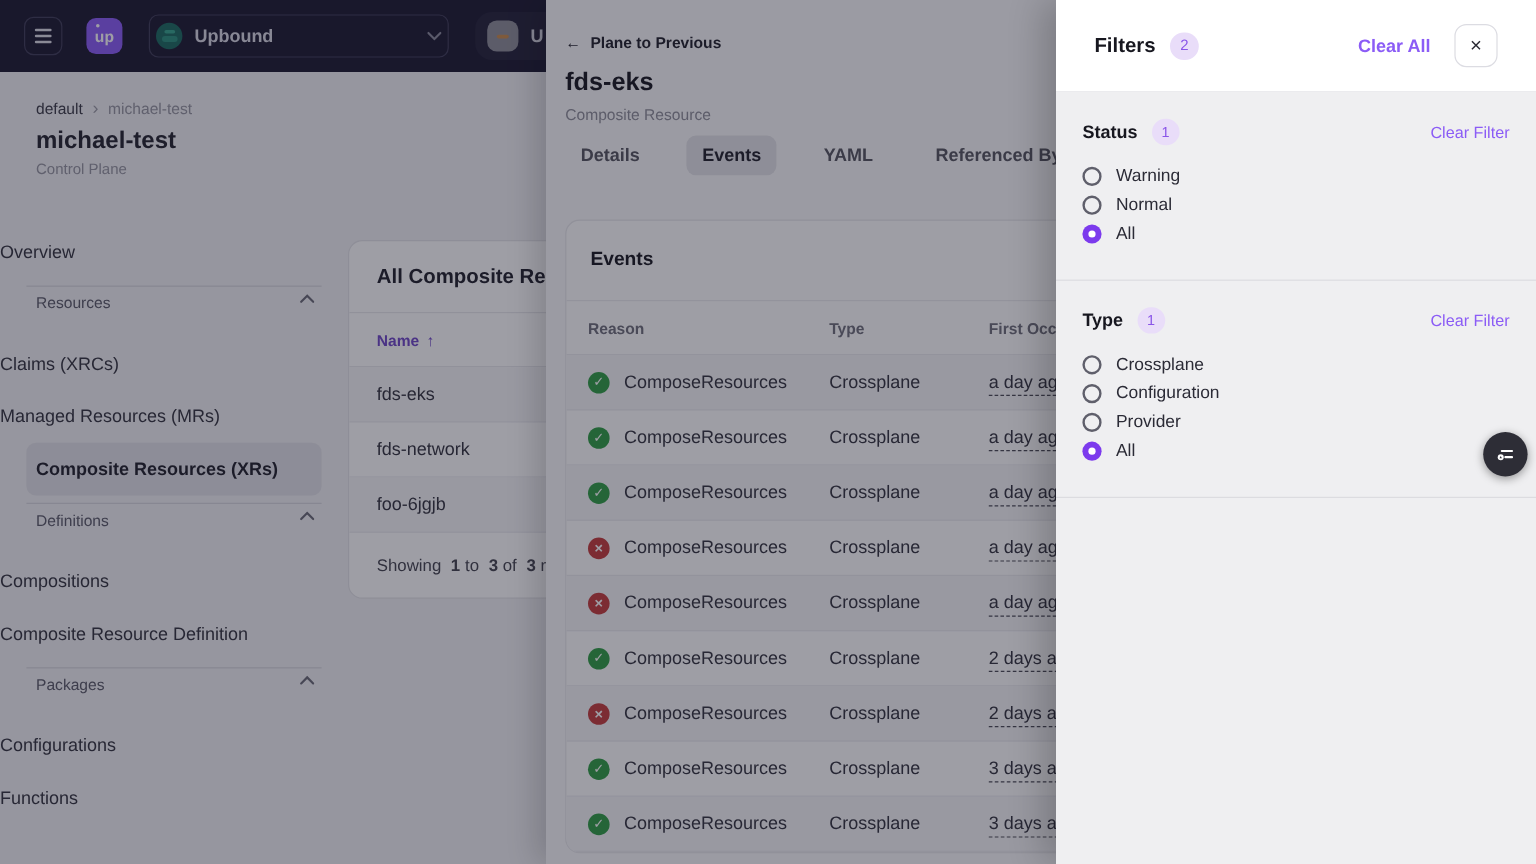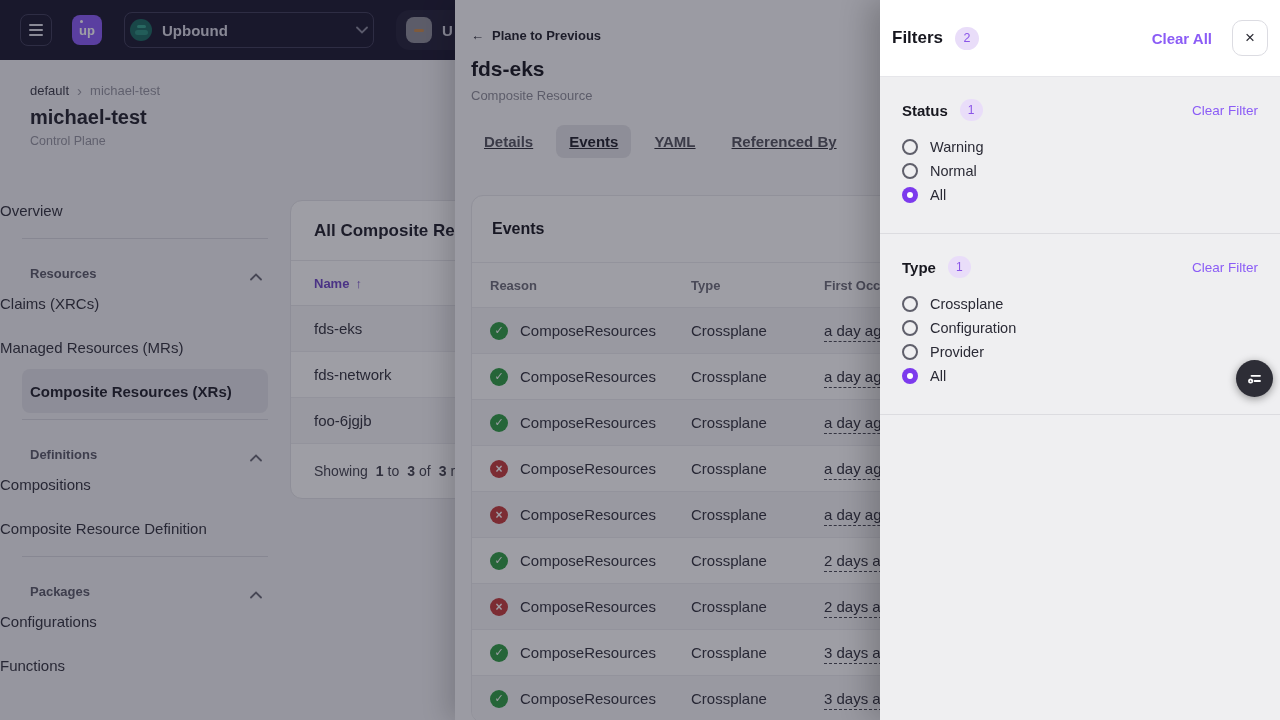--- a/index.html
+++ b/index.html
@@ -30,61 +30,61 @@
   .sb-head { padding:22px 22px 0 30px; }
   .breadcrumb { font-size:13px; color:#3c3c48; display:flex; align-items:center; gap:8px; }
   .breadcrumb .crumb-muted { color:#9595a0; }
   .breadcrumb .sep { color:#9a9aa4; font-size:15px; }
   .sb-title { margin-top:7px; font-size:20px; font-weight:bold; color:#23232e; }
   .sb-sub { margin-top:5px; font-size:12.5px; color:#9595a0; }
   .sb-nav { margin-top:40px; }
   .sb-item { height:44px; display:flex; align-items:center; font-size:15px; color:#33333e; cursor:pointer; }
   .sb-item.active { margin:0 22px; padding-left:8px; background:#e2e2e8; border-radius:8px; font-weight:bold; color:#1f1f2a; }
   .sb-divider { border:none; border-top:1px solid #d8d8de; margin:6px 22px; }
-  .sb-section-head { height:36px; display:flex; align-items:flex-end; justify-content:space-between; padding:0 28px 0 30px; font-size:13px; font-weight:bold; color:#5a5a68; cursor:pointer; }
+  .sb-section-head { height:36px; display:flex; align-items:flex-start; justify-content:space-between; padding:0 28px 0 30px; font-size:13px; font-weight:normal; color:#5a5a68; cursor:pointer; }
 
   
   .main { flex:1; position:relative; }
   .list-card { position:absolute; left:0; top:140px; width:620px; background:#fff; border:1px solid #e4e4e8; border-radius:12px; overflow:hidden; }
   .list-title { height:60px; display:flex; align-items:center; padding:0 23px; font-size:17px; font-weight:bold; color:#1f1f2a; border-bottom:1px solid #e8e8ec; }
   .list-header { height:45px; display:flex; align-items:center; padding:0 23px; font-size:13px; font-weight:bold; color:#7048c8; border-bottom:1px solid #e8e8ec; cursor:pointer; }
   .list-header .arrow { margin-left:6px; }
   .list-row { height:46px; display:flex; align-items:center; padding:0 23px; font-size:15px; color:#33333e; border-bottom:1px solid #ececf0; cursor:pointer; }
   .list-row.alt { background:#f6f6f8; }
   .list-footer { height:54px; display:flex; align-items:center; padding:0 23px; font-size:14px; color:#44444f; }
   .list-footer b { margin:0 4px; }
   .list-footer span { margin-right:4px; }
 
   
   .drawer { position:absolute; left:455px; top:0; width:560px; height:720px; background:#fafafb; z-index:10; box-shadow:-8px 0 24px rgba(0,0,0,0.18); overflow:hidden; }
   .drawer-inner { padding:28px 0 0 16px; }
   .back-link { display:flex; align-items:center; gap:8px; font-size:13px; font-weight:bold; color:#1f1f2a; cursor:pointer; }
   .dr-title { margin-top:14px; font-size:21px; font-weight:bold; color:#17171f; }
   .dr-sub { margin-top:7px; font-size:13px; color:#8e8e99; }
-  .tabs { margin-top:22px; display:flex; gap:10px;text-decoration:underline; }
+  .tabs { margin-top:10px; display:flex; gap:26px; }
   .tab { padding:8px 13px; font-size:15px; font-weight:bold; color:#55555f; border-radius:8px; cursor:pointer; }
   .tab.active { background:#e3e3e8; color:#1f1f2a; }
   .events-card { margin-top:37px; width:528px; background:#fff; border:1px solid #e8e8ec; border-radius:12px; overflow:hidden; }
   .ev-title { height:67px; display:flex; align-items:center; padding-left:20px; font-size:16px; font-weight:bold; color:#17171f; border-bottom:1px solid #ececf0; }
   .ev-grid { display:grid; grid-template-columns:201px 133px 1fr; align-items:center; padding-left:18px; border-bottom:1px solid #ececf0; }
   .ev-head { height:45px; font-size:13px; font-weight:bold; color:#6e6e7a; }
   .ev-row { height:46px; font-size:15px; color:#33333e; }
   .ev-row.alt { background:#f6f6f8; }
   .reason-cell { display:flex; align-items:center; gap:12px; }
   .status-dot { width:18px; height:18px; border-radius:50%; display:flex; align-items:center; justify-content:center; color:#fff; font-size:11px; flex:none; }
   .status-dot.success { background:#2f9e44; }
   .status-dot.error { background:#c43c3c; font-size:12px; font-weight:bold; }
   .ts { border-bottom:1.5px dashed #4a4a55; padding-bottom:2px; cursor:pointer; white-space:nowrap; }
 
   
   .scrim { position:absolute; inset:0; background:rgba(25,23,41,0.42); z-index:20; }
 
   
   .filters { position:absolute; left:880px; top:0; width:400px; height:720px; background:#efeff1; z-index:30; box-shadow:-12px 0 28px rgba(0,0,0,0.2); }
-  .f-header { height:77px; background:#fff; border-bottom:1px solid #e6e6ea; display:flex; align-items:center; padding:0 12px; }
+  .f-header { height:77px; background:#fff; border-bottom:1px solid #e6e6ea; display:flex; align-items:center; padding:0 32px; }
   .f-title { font-size:17px; font-weight:800; color:#17171f; }
   .count-badge { margin-left:12px; min-width:24px; height:23px; padding:0 8px; background:#e9ddf9; color:#8a55e8; border-radius:12px; font-size:12.5px; display:inline-flex; align-items:center; justify-content:center; }
   .clear-all { margin-left:auto; color:#8b5cf6; font-weight:bold; font-size:15px; cursor:pointer; }
   .close-btn { margin-left:20px; width:36px; height:36px; background:#fff; border:1px solid #dcdce2; border-radius:10px; font-size:17px; color:#2a2a33; display:flex; align-items:center; justify-content:center; cursor:pointer; }
   .f-section { padding:22px 22px 26px; border-bottom:1px solid #dcdce0; }
   .f-sec-head { display:flex; align-items:center; }
   .f-sec-title { font-size:15px; font-weight:800; color:#17171f; }
   .f-sec-head .count-badge { height:22px; min-width:22px; font-size:12px; }
   .clear-filter { margin-left:auto; color:#8b5cf6; font-size:13.5px; cursor:pointer; }
   .f-options { margin-top:14px; }

